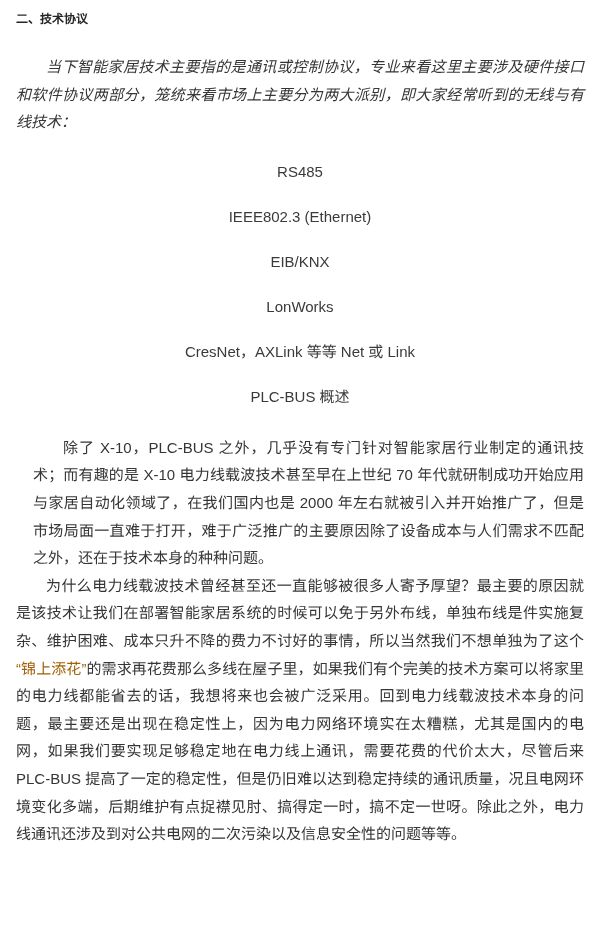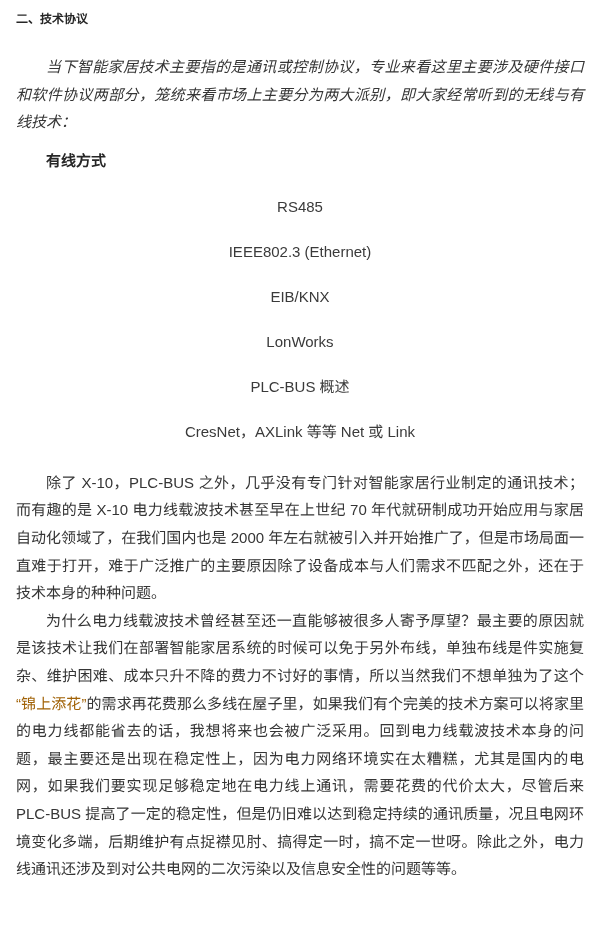--- a/index.html
+++ b/index.html
@@ -50,52 +50,52 @@
     color: #3a3a3a;
     line-height: 18px;
     margin: 27px 0 0 0;
     text-align: center;
   }
   .list-item.muted {
     color: #8c8c8c;
   }
   .flow-para {
     margin-top: 28px;
+    margin-left: 17px;
   }
   .cont-para {
     margin-top: 0;
   }
   .inline-link {
     color: #a16207;
     text-decoration: none;
     cursor: pointer;
   }
 </style>
 </head>
 <body>
 
 <div class="page">
 
   <h1 class="section-heading">二、技术协议</h1>
 
   <p class="body-para intro-para">当下智能家居技术主要指的是通讯或控制协议，专业来看这里主要涉及硬件接口和软件协议两部分，笼统来看市场上主要分为两大派别，即大家经常听到的无线与有线技术：</p>
 
-  <p class="sub-heading">有线方式</p>
 
   <p class="list-item">RS485</p>
 
   <p class="list-item">IEEE802.3 (Ethernet)</p>
 
   <p class="list-item">EIB/KNX</p>
 
   <p class="list-item">LonWorks</p>
 
 
+  <p class="list-item">CresNet，AXLink 等等 Net 或 Link</p>
+
   <p class="list-item">PLC-BUS 概述</p>
-
-  <p class="list-item">CresNet，AXLink 等等 Net 或 Link</p>
 
 
   <p class="body-para flow-para">除了 X-10，PLC-BUS 之外，几乎没有专门针对智能家居行业制定的通讯技术；而有趣的是 X-10 电力线载波技术甚至早在上世纪 70 年代就研制成功开始应用与家居自动化领域了，在我们国内也是 2000 年左右就被引入并开始推广了，但是市场局面一直难于打开，难于广泛推广的主要原因除了设备成本与人们需求不匹配之外，还在于技术本身的种种问题。</p>
 
   <p class="body-para cont-para"><span>为什么电力线载波技术曾经甚至还一直能够被很多人寄予厚望？最主要的原因就是该技术让我们在部署智能家居系统的时候可以免于另外布线，单独布线是件实施复杂、维护困难、成本只升不降的费力不讨好的事情，所以当然我们不想单独为了这个</span><a class="inline-link">“锦上添花”</a><span>的需求再花费那么多线在屋子里，如果我们有个完美的技术方案可以将家里的电力线都能省去的话，我想将来也会被广泛采用。回到电力线载波技术本身的问题，最主要还是出现在稳定性上，因为电力网络环境实在太糟糕，尤其是国内的电网，如果我们要实现足够稳定地在电力线上通讯，需要花费的代价太大，尽管后来 PLC-BUS 提高了一定的稳定性，但是仍旧难以达到稳定持续的通讯质量，况且电网环境变化多端，后期维护有点捉襟见肘、搞得定一时，搞不定一世呀。除此之外，电力线通讯还涉及到对公共电网的二次污染以及信息安全性的问题等等。</span></p>
 
 </div>
 
 </body></html>

